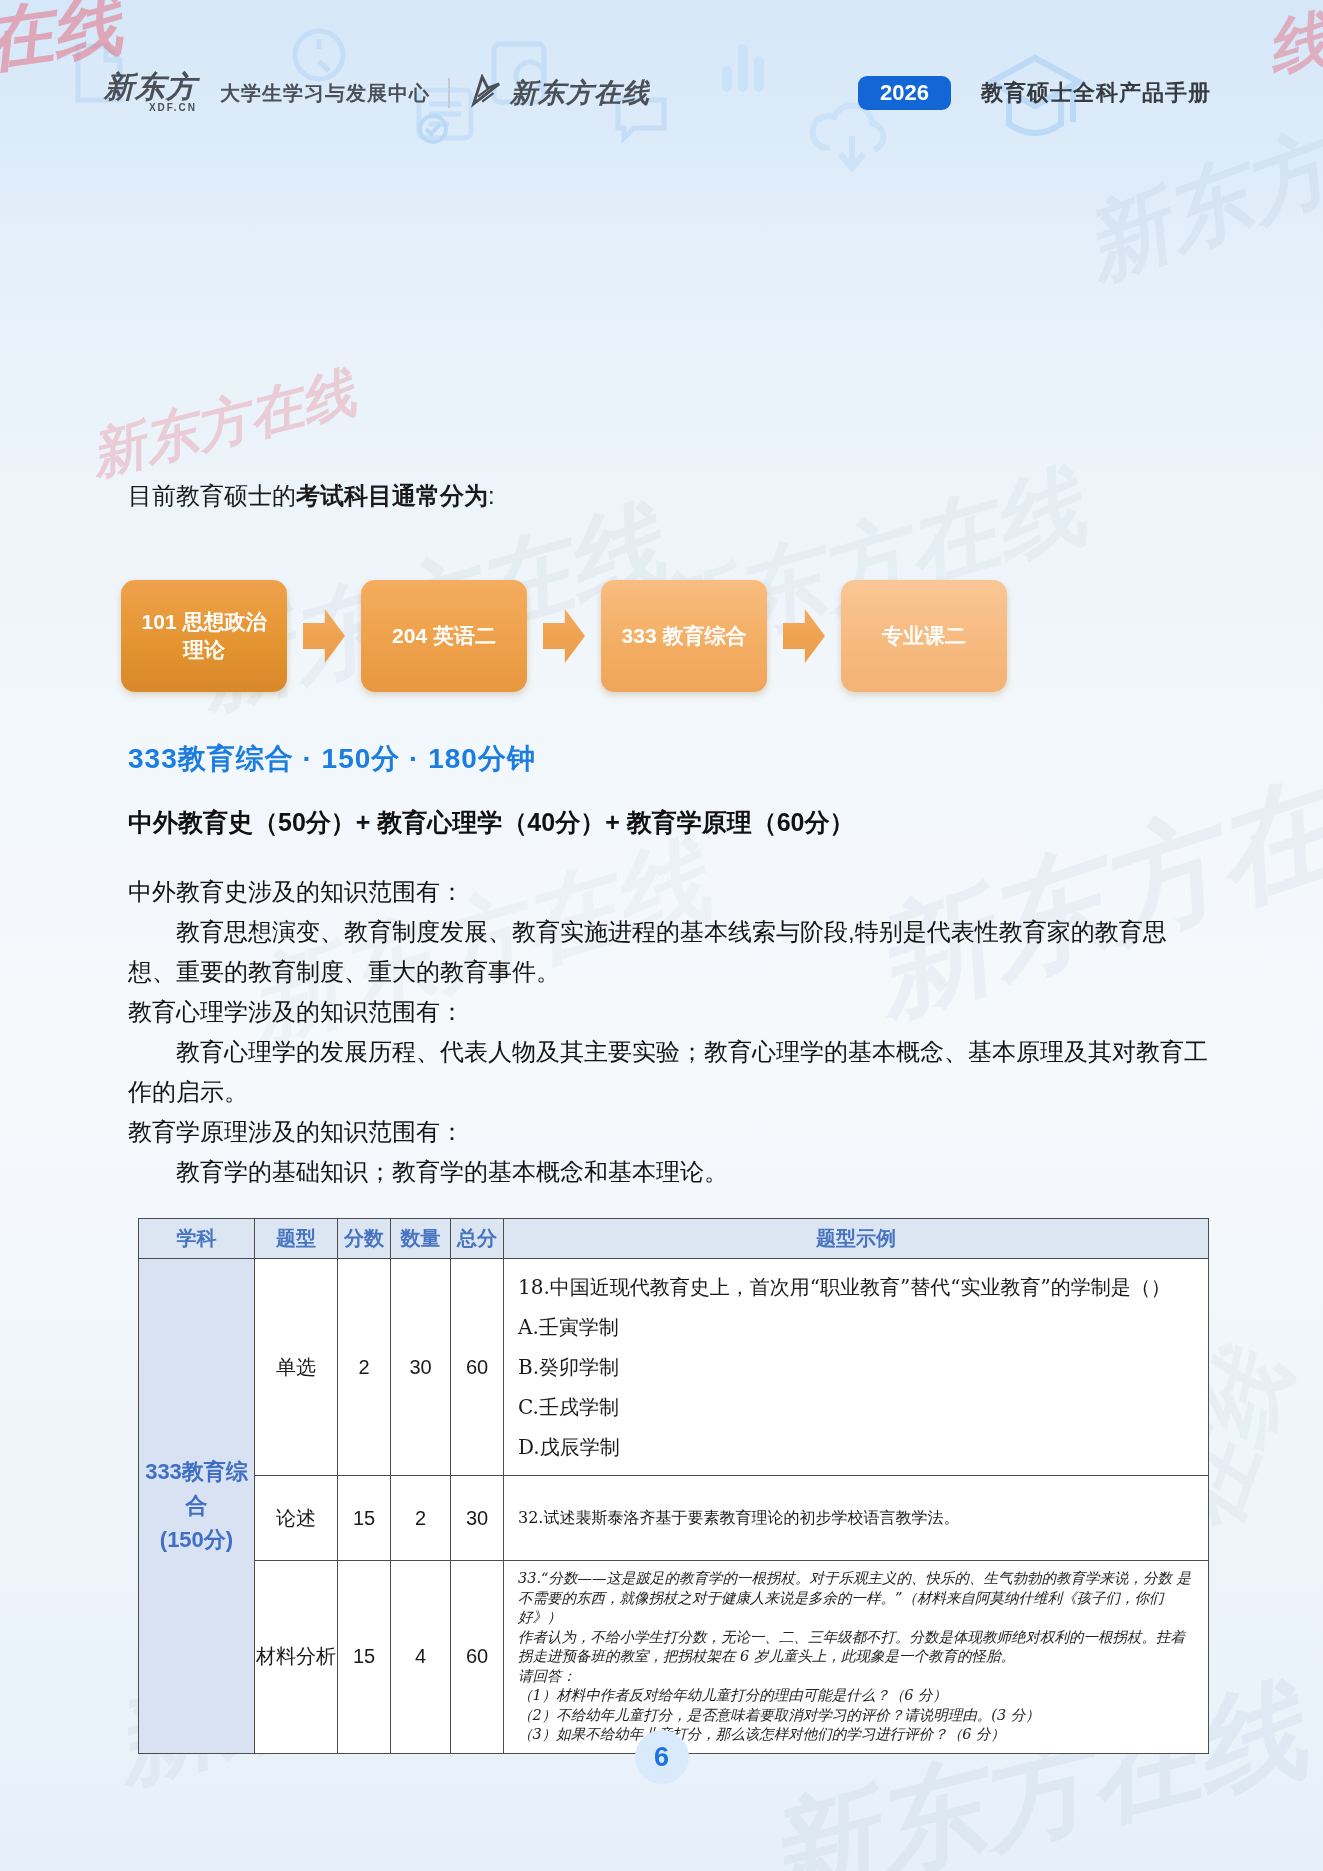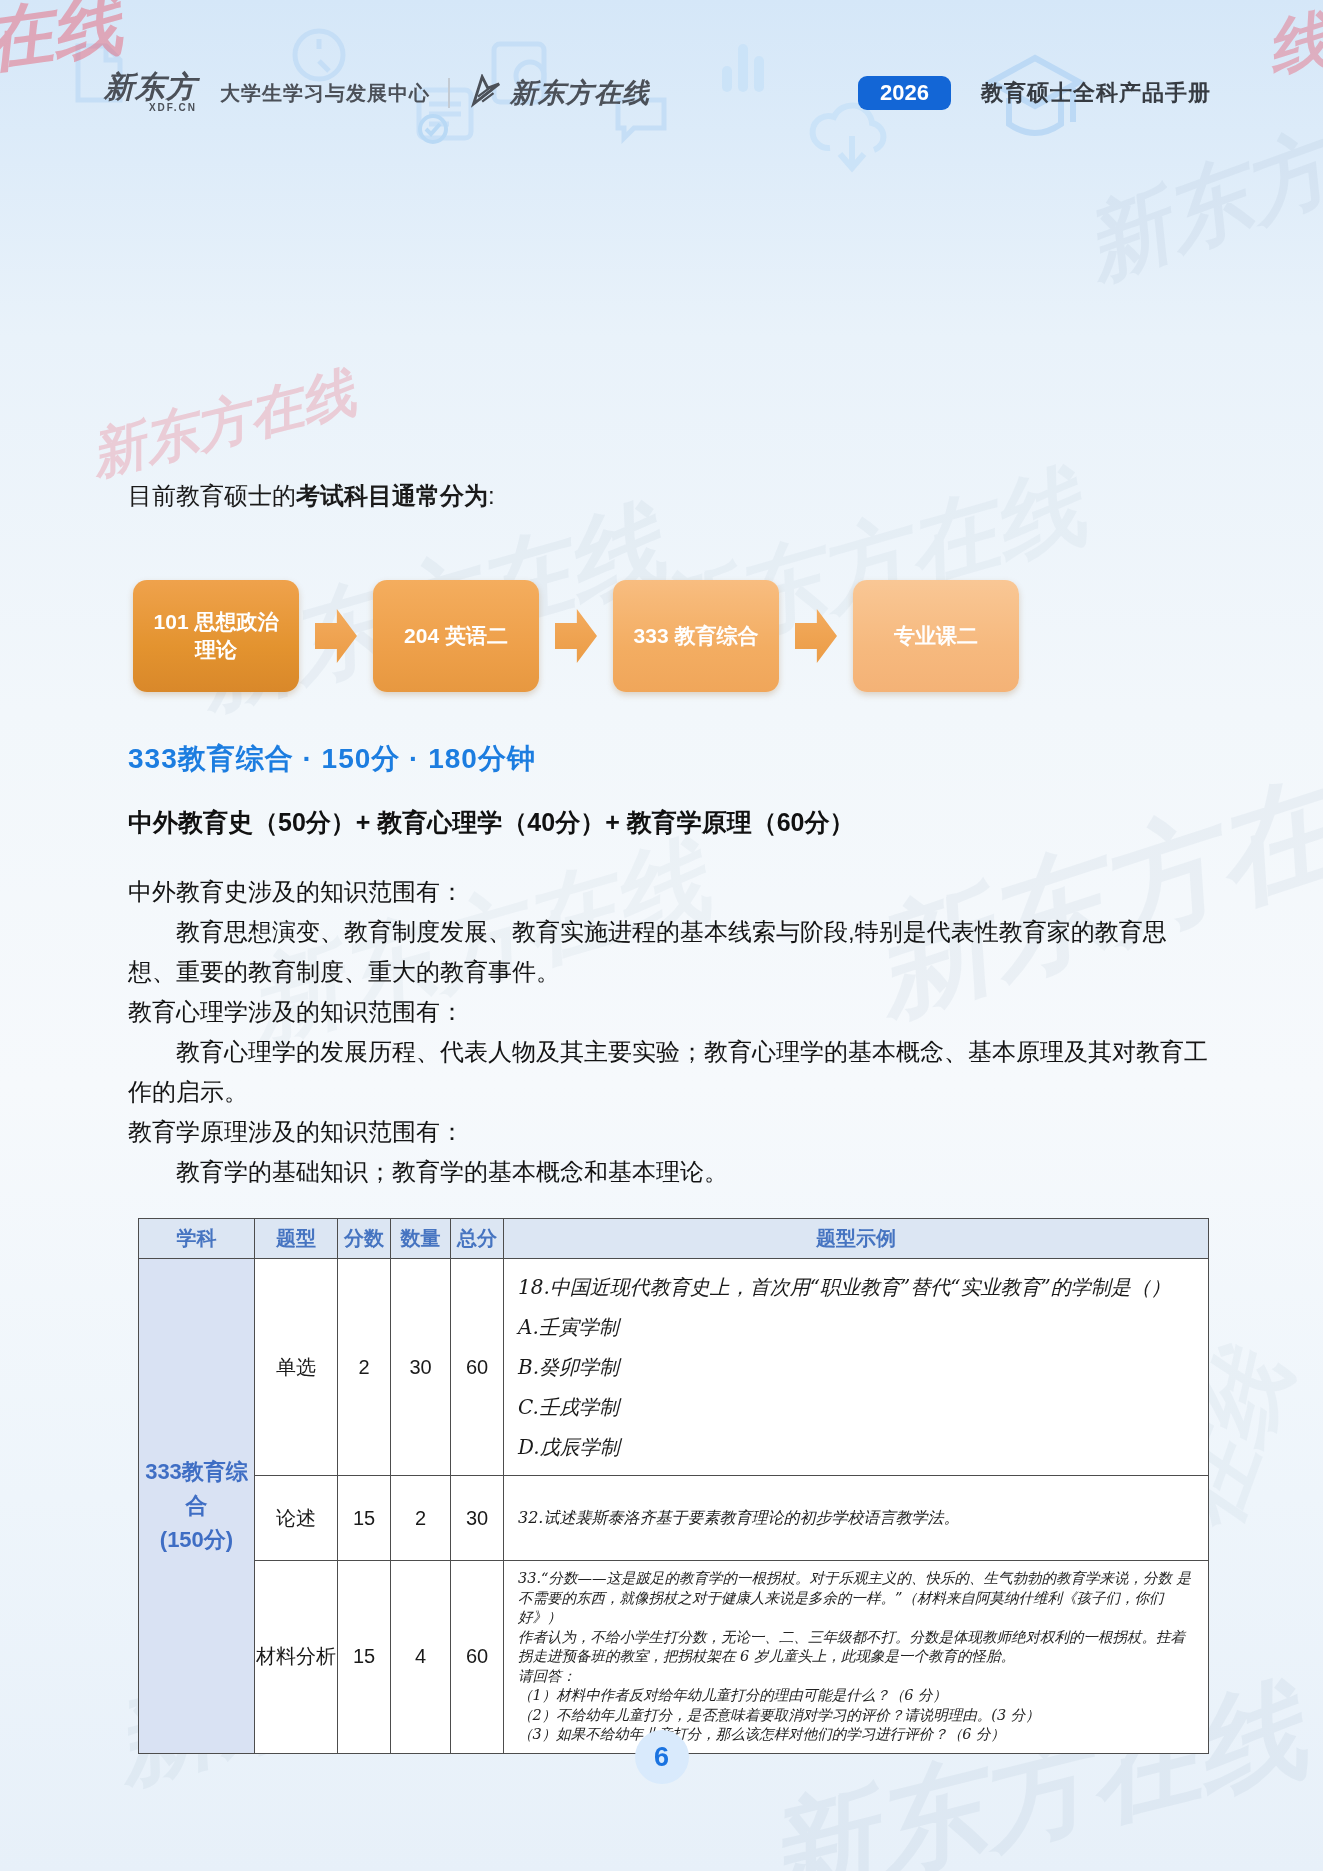--- a/index.html
+++ b/index.html
@@ -30,21 +30,21 @@
   .handbook { margin-left:30px; font-size:22px; font-weight:bold; color:#363b42; letter-spacing:1px; }
   
   .hero { position:absolute; top:170px; left:112px; display:flex; align-items:flex-start; }
   .hero-num { width:128px; height:113px; background:#1173d4; border-radius:18px 14px 18px 18px;
     color:#fff; font-size:74px; font-weight:bold; display:flex; align-items:center; justify-content:center; }
   .hero-title { margin-left:12px; color:#1677d6; font-size:77px; font-weight:bold; line-height:96px; letter-spacing:3px; }
   
   .intro { position:absolute; top:480px; left:128px; font-size:24px; color:#1a1a1a; }
   .intro b { font-weight:bold; }
   
-  .flow { position:absolute; top:580px; left:120px; display:flex; align-items:center;padding-left:13px; }
+  .flow { position:absolute; top:580px; left:108px; display:flex; align-items:center;padding-left:13px; }
   .fbox { width:166px; height:112px; border-radius:14px; display:flex; align-items:center; justify-content:center;
     color:#fff; font-size:21px; font-weight:bold; text-align:center; line-height:1.35; padding:0 12px;
     box-shadow:0 3px 6px rgba(150,100,40,.25); }
   .fbox.c1 { background:linear-gradient(180deg,#efa24c 0%,#e3932f 60%,#d9882a 100%); }
   .fbox.c2 { background:linear-gradient(180deg,#f4ad5e 0%,#eea04a 60%,#e79840 100%); }
   .fbox.c3 { background:linear-gradient(180deg,#f8bd80 0%,#f3ad62 60%,#f0a65a 100%);border-radius:13px; }
   .fbox.c4 { background:linear-gradient(180deg,#f9c795 0%,#f6b97e 60%,#f4b276 100%); }
   .farrow { width:42px; height:54px; margin:0 16px;
     background:linear-gradient(180deg,#f3ab5e,#eb9c46);
     clip-path:polygon(0 26%,52% 26%,52% 0,100% 50%,52% 100%,52% 74%,0 74%); }
@@ -56,21 +56,21 @@
   .k-title { font-weight:normal; }
   .k-body { text-indent:2em; }
   
   .tbl-wrap { position:absolute; top:1218px; left:138px; width:1071px; }
   table { border-collapse:collapse; width:100%; table-layout:fixed; background:#fff; }
   th, td { border:1px solid #4d4d4d; }
   th { height:40px; background:#dce6f3; color:#4674c1; font-size:20px; font-weight:bold; }
   td { text-align:center; vertical-align:middle; font-size:20px; color:#1a1a1a; background:#fff; }
   td.subject { background:#d9e2f3; color:#3f6ec4; font-weight:bold; font-size:22px; line-height:34px; }
   td.example { text-align:left; vertical-align:middle; padding:8px 14px; white-space:pre-line;
-    font-family:"DejaVu Serif","Liberation Serif",serif;font-style:italic; }
+    font-family:"DejaVu Serif","Liberation Serif",serif; }
   tr.rA td { height:202px; }
   tr.rA .example { line-height:40px; font-size:20px; }
   tr.rB td { height:85px; }
   tr.rB .example { font-size:16px; }
   tr.rC td { height:180px; }
   tr.rC .example { font-size:14.5px; line-height:19.5px; font-style:italic; color:#222; }
   
   .page-num { position:absolute; top:1730px; left:50%; transform:translateX(-50%);
     width:54px; height:54px; border-radius:50%; background:#d9eafc;
     display:flex; align-items:center; justify-content:center;

